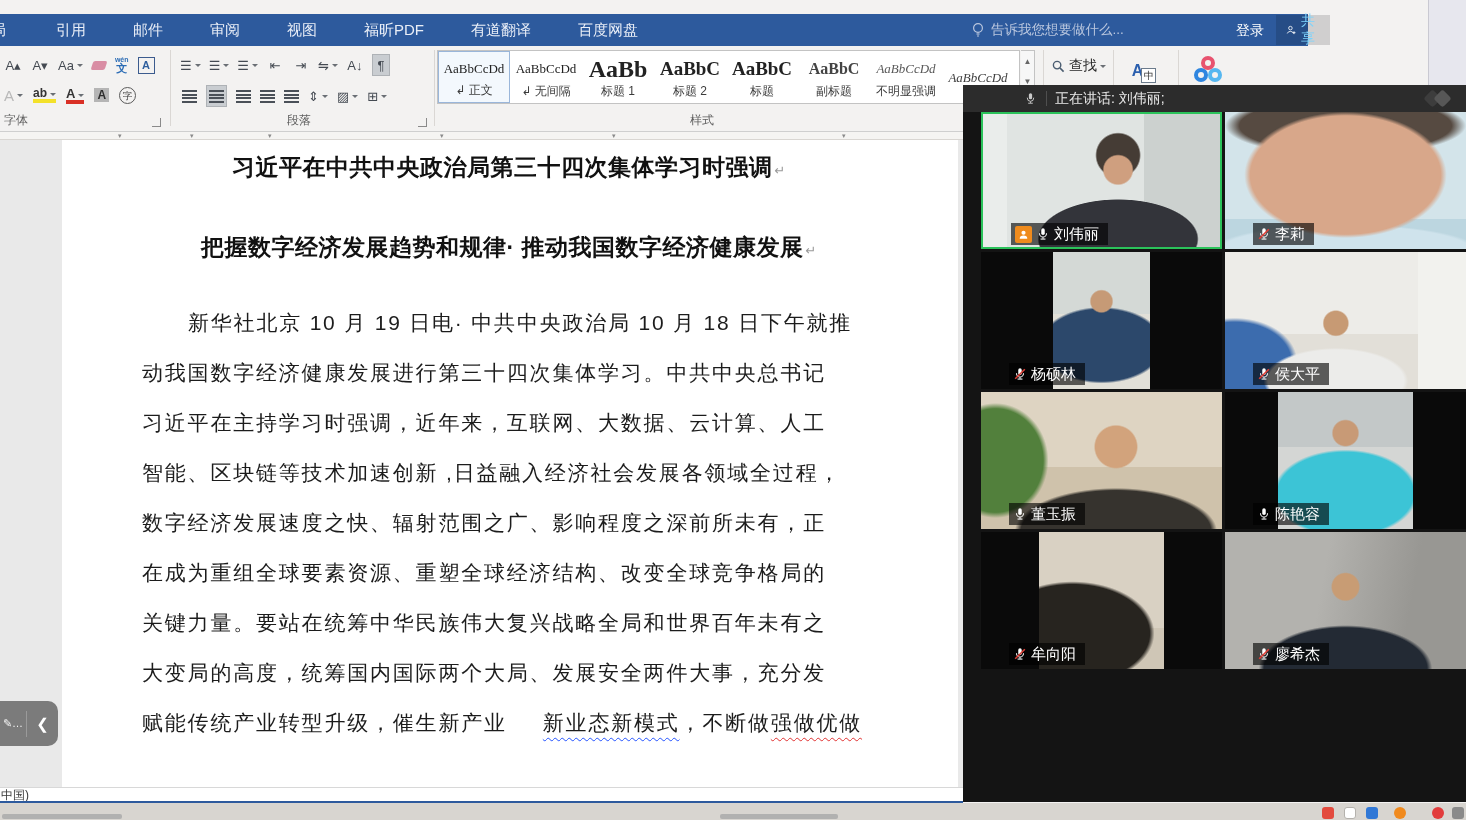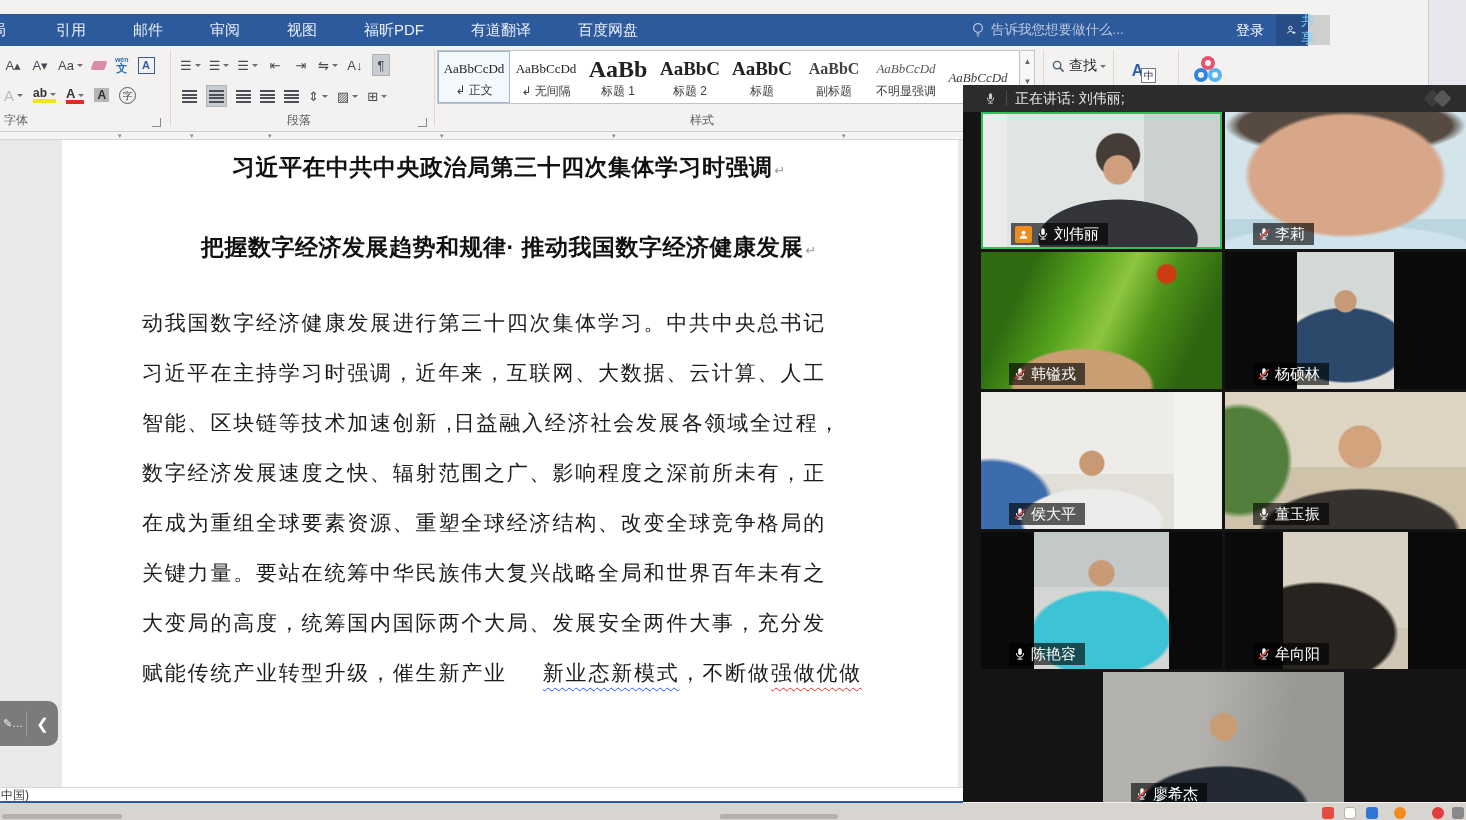--- a/index.html
+++ b/index.html
@@ -104,21 +104,21 @@
   
   .statusbar{position:absolute;left:0;top:787px;width:963px;height:14px;background:#fff;border-top:1px solid #d8d8d8;}
   .statusbar .lang{position:absolute;left:1px;top:0;font-size:12px;color:#3a3a3a;line-height:14px;}
   .win-edge{position:absolute;left:0;top:801px;width:963px;height:2px;background:#2d5a9d;}
   .taskbar{position:absolute;left:0;top:803px;width:1466px;height:17px;background:#d8d5d0;}
   .smudge{position:absolute;top:11px;height:5px;background:#a8a8a8;border-radius:2px;opacity:.8;}
   .tb-ic{position:absolute;top:4px;width:12px;height:12px;border-radius:3px;}
 
   
   .meet{position:absolute;left:963px;top:85px;width:503px;height:717px;background:#141414;overflow:hidden;z-index:50;}
-  .meet-header{position:absolute;left:0;top:0;width:100%;height:27px;background:#2c2c2c;display:flex;align-items:center;}
+  .meet-header{position:absolute;left:0;top:0;width:100%;height:27px;background:#2c2c2c;display:flex;align-items:center;padding-left:40px;}
   .meet-header .hm{margin-left:21px;}
   .mh-div{width:1px;height:15px;background:#4f4f4f;margin:0 8px 0 9px;}
   .speaking-label{color:#e8e8e8;font-size:14px;}
   .meet-logo{position:absolute;right:10px;top:5px;width:34px;height:18px;}
   .meet-logo span{position:absolute;width:13px;height:13px;border-radius:3px;transform:rotate(45deg);}
   .meet-logo .d1{background:#3d3d3d;left:4px;top:2px;}
   .meet-logo .d2{background:#575757;left:14px;top:2px;}
 
   .participant-grid{position:absolute;left:18px;top:27px;width:485px;display:flex;flex-wrap:wrap;
       gap:3px;justify-content:center;}
@@ -347,20 +347,21 @@
     <span class="rmark" style="left:440px">▾</span>
     <span class="rmark" style="left:612px">▾</span>
     <span class="rmark" style="left:842px">▾</span>
   </div>
 
   <div class="docarea">
     <div class="page">
       <div class="doc-h1"><span>习近平在中共中央政治局第三十四次集体学习时强调</span><span class="pmark">↵</span></div>
       <div class="doc-h2"><span>把握数字经济发展趋势和规律· 推动我国数字经济健康发展</span><span class="pmark">↵</span></div>
       <div class="doc-body">
+          <div class="doc-line indent"><span>新华社北京 10 月 19 日电· 中共中央政治局 10 月 18 日下午就推</span></div>
           <div class="doc-line"><span>动我国数字经济健康发展进行第三十四次集体学习。中共中央总书记</span></div>
           <div class="doc-line"><span>习近平在主持学习时强调，近年来，互联网、大数据、云计算、人工</span></div>
           <div class="doc-line"><span>智能、区块链等技术加速创新 ,日益融入经济社会发展各领域全过程，</span></div>
           <div class="doc-line"><span>数字经济发展速度之快、辐射范围之广、影响程度之深前所未有，正</span></div>
           <div class="doc-line"><span>在成为重组全球要素资源、重塑全球经济结构、改变全球竞争格局的</span></div>
           <div class="doc-line"><span>关键力量。要站在统筹中华民族伟大复兴战略全局和世界百年未有之</span></div>
           <div class="doc-line"><span>大变局的高度，统筹国内国际两个大局、发展安全两件大事，充分发</span></div>
           <div class="doc-line"><span>赋能传统产业转型升级，催生新产业</span><span class="wavy-blue">新业态新模式</span><span>，不断做</span><span class="wavy-red">强做优做</span></div>
         </div>
     </div>
@@ -430,113 +431,100 @@
         <rect x="6" y="1.5" width="4" height="7.5" rx="2" fill="#fff"></rect>
         <path d="M4 7a4 4.5 0 0 0 8 0" stroke="#fff" stroke-width="1.2" fill="none"></path>
         <line x1="8" y1="11.8" x2="8" y2="13.4" stroke="#fff" stroke-width="1.2"></line>
         <line x1="5.2" y1="13.8" x2="10.8" y2="13.8" stroke="#fff" stroke-width="1.2"></line>
         <line class="slash" x1="2.5" y1="13.5" x2="13.5" y2="2.5" stroke="#e03e36" stroke-width="1.8"></line>
       </svg>
       <span class="pname">李莉</span>
     </div>
   </div>
 
-  <div class="tile scene-2">
+
+  <div class="tile scene-3">
     <div class="nameplate">
 
       <svg class="mic muted" viewBox="0 0 16 16">
         <rect x="6" y="1.5" width="4" height="7.5" rx="2" fill="#fff"></rect>
         <path d="M4 7a4 4.5 0 0 0 8 0" stroke="#fff" stroke-width="1.2" fill="none"></path>
         <line x1="8" y1="11.8" x2="8" y2="13.4" stroke="#fff" stroke-width="1.2"></line>
         <line x1="5.2" y1="13.8" x2="10.8" y2="13.8" stroke="#fff" stroke-width="1.2"></line>
         <line class="slash" x1="2.5" y1="13.5" x2="13.5" y2="2.5" stroke="#e03e36" stroke-width="1.8"></line>
       </svg>
-      <span class="pname">韩镒戎</span>
-    </div>
-  </div>
-
-  <div class="tile scene-3">
+      <span class="pname">杨硕林</span>
+    </div>
+  </div>
+
+  <div class="tile scene-4">
     <div class="nameplate">
 
       <svg class="mic muted" viewBox="0 0 16 16">
         <rect x="6" y="1.5" width="4" height="7.5" rx="2" fill="#fff"></rect>
         <path d="M4 7a4 4.5 0 0 0 8 0" stroke="#fff" stroke-width="1.2" fill="none"></path>
         <line x1="8" y1="11.8" x2="8" y2="13.4" stroke="#fff" stroke-width="1.2"></line>
         <line x1="5.2" y1="13.8" x2="10.8" y2="13.8" stroke="#fff" stroke-width="1.2"></line>
         <line class="slash" x1="2.5" y1="13.5" x2="13.5" y2="2.5" stroke="#e03e36" stroke-width="1.8"></line>
       </svg>
-      <span class="pname">杨硕林</span>
-    </div>
-  </div>
-
-  <div class="tile scene-4">
+      <span class="pname">侯大平</span>
+    </div>
+  </div>
+
+  <div class="tile scene-5">
+    <div class="nameplate">
+
+      <svg class="mic" viewBox="0 0 16 16">
+        <rect x="6" y="1.5" width="4" height="7.5" rx="2" fill="#fff"></rect>
+        <path d="M4 7a4 4.5 0 0 0 8 0" stroke="#fff" stroke-width="1.2" fill="none"></path>
+        <line x1="8" y1="11.8" x2="8" y2="13.4" stroke="#fff" stroke-width="1.2"></line>
+        <line x1="5.2" y1="13.8" x2="10.8" y2="13.8" stroke="#fff" stroke-width="1.2"></line>
+        <line class="slash" x1="2.5" y1="13.5" x2="13.5" y2="2.5" stroke="#e03e36" stroke-width="1.8"></line>
+      </svg>
+      <span class="pname">董玉振</span>
+    </div>
+  </div>
+
+  <div class="tile scene-6">
+    <div class="nameplate">
+
+      <svg class="mic" viewBox="0 0 16 16">
+        <rect x="6" y="1.5" width="4" height="7.5" rx="2" fill="#fff"></rect>
+        <path d="M4 7a4 4.5 0 0 0 8 0" stroke="#fff" stroke-width="1.2" fill="none"></path>
+        <line x1="8" y1="11.8" x2="8" y2="13.4" stroke="#fff" stroke-width="1.2"></line>
+        <line x1="5.2" y1="13.8" x2="10.8" y2="13.8" stroke="#fff" stroke-width="1.2"></line>
+        <line class="slash" x1="2.5" y1="13.5" x2="13.5" y2="2.5" stroke="#e03e36" stroke-width="1.8"></line>
+      </svg>
+      <span class="pname">陈艳容</span>
+    </div>
+  </div>
+
+  <div class="tile scene-7">
     <div class="nameplate">
 
       <svg class="mic muted" viewBox="0 0 16 16">
         <rect x="6" y="1.5" width="4" height="7.5" rx="2" fill="#fff"></rect>
         <path d="M4 7a4 4.5 0 0 0 8 0" stroke="#fff" stroke-width="1.2" fill="none"></path>
         <line x1="8" y1="11.8" x2="8" y2="13.4" stroke="#fff" stroke-width="1.2"></line>
         <line x1="5.2" y1="13.8" x2="10.8" y2="13.8" stroke="#fff" stroke-width="1.2"></line>
         <line class="slash" x1="2.5" y1="13.5" x2="13.5" y2="2.5" stroke="#e03e36" stroke-width="1.8"></line>
       </svg>
-      <span class="pname">侯大平</span>
-    </div>
-  </div>
-
-  <div class="tile scene-5">
-    <div class="nameplate">
-
-      <svg class="mic" viewBox="0 0 16 16">
-        <rect x="6" y="1.5" width="4" height="7.5" rx="2" fill="#fff"></rect>
-        <path d="M4 7a4 4.5 0 0 0 8 0" stroke="#fff" stroke-width="1.2" fill="none"></path>
-        <line x1="8" y1="11.8" x2="8" y2="13.4" stroke="#fff" stroke-width="1.2"></line>
-        <line x1="5.2" y1="13.8" x2="10.8" y2="13.8" stroke="#fff" stroke-width="1.2"></line>
-        <line class="slash" x1="2.5" y1="13.5" x2="13.5" y2="2.5" stroke="#e03e36" stroke-width="1.8"></line>
-      </svg>
-      <span class="pname">董玉振</span>
-    </div>
-  </div>
-
-  <div class="tile scene-6">
-    <div class="nameplate">
-
-      <svg class="mic" viewBox="0 0 16 16">
-        <rect x="6" y="1.5" width="4" height="7.5" rx="2" fill="#fff"></rect>
-        <path d="M4 7a4 4.5 0 0 0 8 0" stroke="#fff" stroke-width="1.2" fill="none"></path>
-        <line x1="8" y1="11.8" x2="8" y2="13.4" stroke="#fff" stroke-width="1.2"></line>
-        <line x1="5.2" y1="13.8" x2="10.8" y2="13.8" stroke="#fff" stroke-width="1.2"></line>
-        <line class="slash" x1="2.5" y1="13.5" x2="13.5" y2="2.5" stroke="#e03e36" stroke-width="1.8"></line>
-      </svg>
-      <span class="pname">陈艳容</span>
-    </div>
-  </div>
-
-  <div class="tile scene-7">
+      <span class="pname">牟向阳</span>
+    </div>
+  </div>
+
+  <div class="tile scene-8">
     <div class="nameplate">
 
       <svg class="mic muted" viewBox="0 0 16 16">
         <rect x="6" y="1.5" width="4" height="7.5" rx="2" fill="#fff"></rect>
         <path d="M4 7a4 4.5 0 0 0 8 0" stroke="#fff" stroke-width="1.2" fill="none"></path>
         <line x1="8" y1="11.8" x2="8" y2="13.4" stroke="#fff" stroke-width="1.2"></line>
         <line x1="5.2" y1="13.8" x2="10.8" y2="13.8" stroke="#fff" stroke-width="1.2"></line>
         <line class="slash" x1="2.5" y1="13.5" x2="13.5" y2="2.5" stroke="#e03e36" stroke-width="1.8"></line>
       </svg>
-      <span class="pname">牟向阳</span>
-    </div>
-  </div>
-
-  <div class="tile scene-8">
-    <div class="nameplate">
-
-      <svg class="mic muted" viewBox="0 0 16 16">
-        <rect x="6" y="1.5" width="4" height="7.5" rx="2" fill="#fff"></rect>
-        <path d="M4 7a4 4.5 0 0 0 8 0" stroke="#fff" stroke-width="1.2" fill="none"></path>
-        <line x1="8" y1="11.8" x2="8" y2="13.4" stroke="#fff" stroke-width="1.2"></line>
-        <line x1="5.2" y1="13.8" x2="10.8" y2="13.8" stroke="#fff" stroke-width="1.2"></line>
-        <line class="slash" x1="2.5" y1="13.5" x2="13.5" y2="2.5" stroke="#e03e36" stroke-width="1.8"></line>
-      </svg>
       <span class="pname">廖希杰</span>
     </div>
   </div>
 </div>
   </div>
 
 </div>
 
 </body></html>

